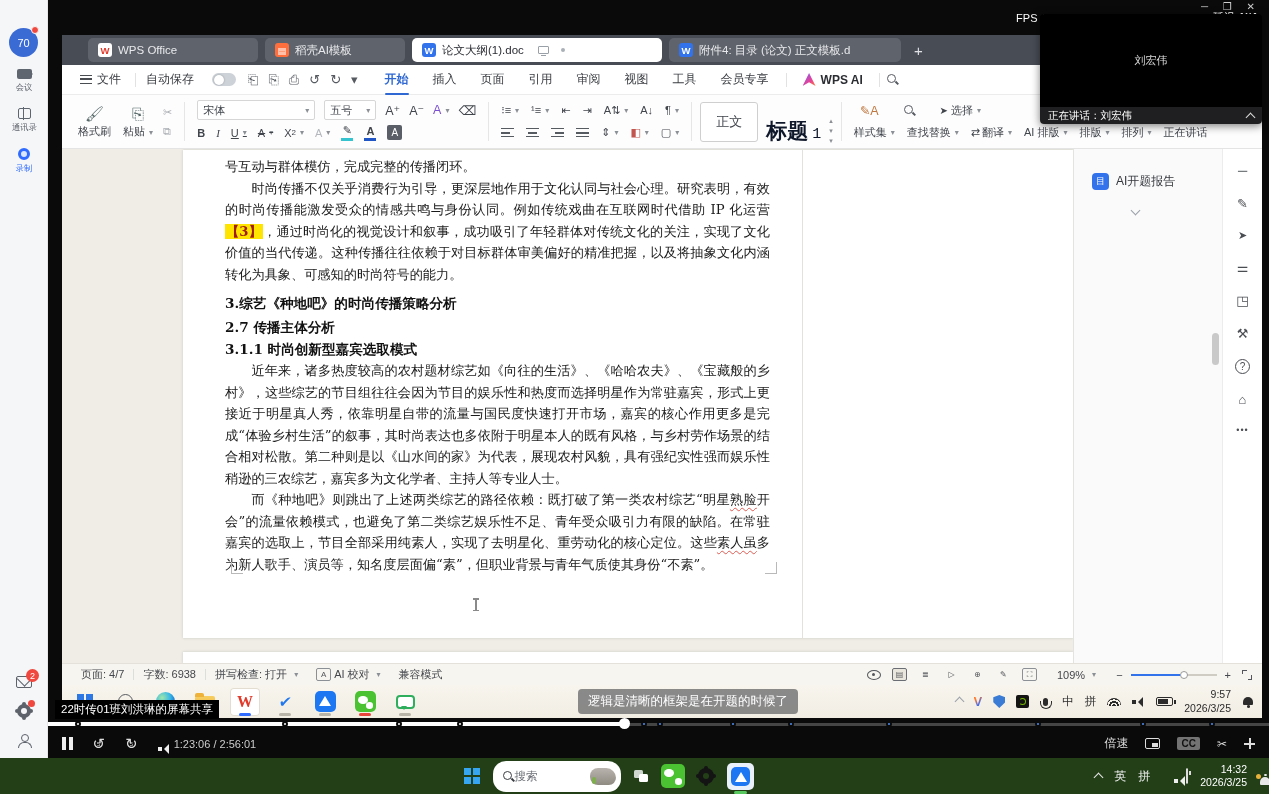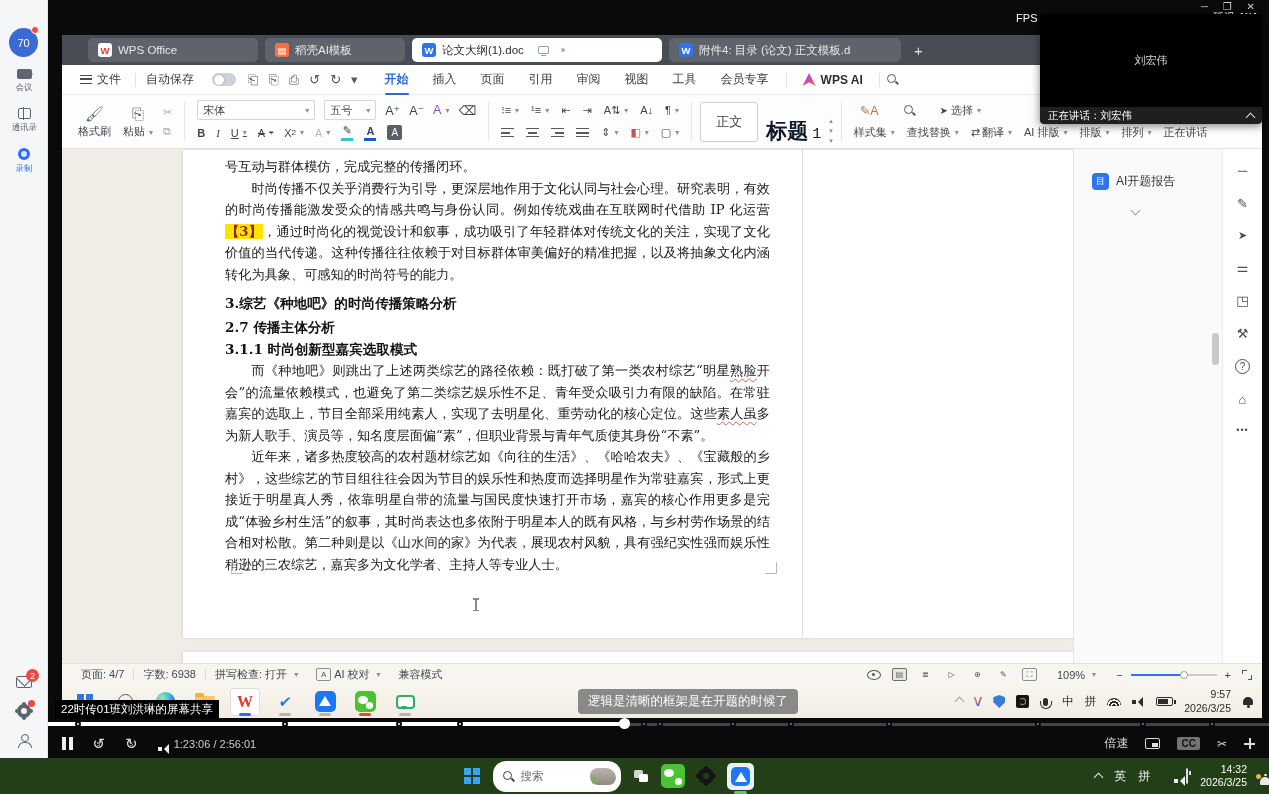--- a/index.html
+++ b/index.html
@@ -216,21 +216,21 @@
   .pip { width:15px; height:11px; border:1.4px solid #ddd; border-radius:2px; position:relative; cursor:pointer; }
   .pip::after { content:""; position:absolute; right:1px; bottom:1px; width:6px; height:4px; background:#ddd; }
   .ccbox { background:#737373; color:#111; font-weight:bold; font-size:10px; border-radius:2px; padding:1px 4px; cursor:pointer; }
   .shrink { width:11px; height:11px; position:relative; cursor:pointer; }
   .shrink::before { content:""; position:absolute; left:5px; top:0; width:1.6px; height:11px; background:#ddd; }
   .shrink::after { content:""; position:absolute; left:0; top:5px; width:11px; height:1.6px; background:#ddd; }
 
   
   .ltaskbar { position:absolute; left:0; bottom:0; width:1269px; height:36px; background:#223f17; z-index:40; display:flex; align-items:center; }
   .lcenter { position:absolute; left:464px; display:flex; align-items:center; gap:13px; }
-  .searchpill { width:128px; height:31px; border-radius:13px; background:#fff; display:flex; align-items:center; gap:6px; padding:0 5px 0 9px; color:#6b6f75; font-size:11.5px; cursor:text; }
+  .searchpill { width:128px; height:31px; border-radius:13px; background:#fff; display:flex; align-items:center; padding:0 5px 0 9px; color:#6b6f75; font-size:11.5px; cursor:text; }
   .searchpill .mag::before { border-color:#3a3d42; } .searchpill .mag::after { background:#3a3d42; }
   .manatee { margin-left:auto; width:26px; height:17px; border-radius:9px 11px 8px 9px; background:linear-gradient(#b9b4ad,#8f8a82); position:relative; }
   .manatee::after { content:""; position:absolute; left:2px; bottom:1px; width:4px; height:7px; background:#7fae4e; border-radius:2px; }
   .lgear { width:16px; height:16px; border-radius:50%; background:#141414;
     box-shadow:0 -8px 0 -6px #141414,0 8px 0 -6px #141414,-8px 0 0 -6px #141414,8px 0 0 -6px #141414; position:relative; cursor:pointer; }
   .lgear::after { content:""; position:absolute; inset:5px; border-radius:50%; background:#223f17; }
   .lchip { width:27px; height:27px; border-radius:5px; background:#e9f0fa; display:flex; align-items:center; justify-content:center; position:relative; cursor:pointer; }
   .lchip .runbar { position:absolute; bottom:-4px; left:7px; right:7px; height:2.5px; border-radius:2px; background:#58c95e; }
   .tv { width:14px; height:12px; position:relative; cursor:pointer; }
   .tv::before { content:""; position:absolute; left:0; top:0; width:9px; height:8px; background:#cfd6cf; border-radius:1.5px; }
@@ -528,22 +528,22 @@
 
       <div class="docarea">
         <div class="page">
           <div class="hairline"></div>
           <div class="ptext">
             <div>号互动与群体模仿，完成完整的传播闭环。</div>
             <p><span>时尚传播不仅关乎消费行为引导，更深层地作用于文化认同与社会心理。研究表明，有效的时尚传播能激发受众的情感共鸣与身份认同。例如传统戏曲在互联网时代借助 IP 化运营</span><span class="cite">【3】</span><span>，通过时尚化的视觉设计和叙事，成功吸引了年轻群体对传统文化的关注，实现了文化价值的当代传递。这种传播往往依赖于对目标群体审美偏好的精准把握，以及将抽象文化内涵转化为具象、可感知的时尚符号的能力。</span></p>
             <h3>3.综艺《种地吧》的时尚传播策略分析</h3>
             <h4>2.7 传播主体分析</h4>
             <h4>3.1.1 时尚创新型嘉宾选取模式</h4>
+            <p>近年来，诸多热度较高的农村题材综艺如《向往的生活》、《哈哈农夫》、《宝藏般的乡村》，这些综艺的节目组往往会因为节目的娱乐性和热度而选择明星作为常驻嘉宾，形式上更接近于明星真人秀，依靠明星自带的流量与国民度快速打开市场，嘉宾的核心作用更多是完成“体验乡村生活”的叙事，其时尚表达也多依附于明星本人的既有风格，与乡村劳作场景的结合相对松散。第二种则是以《山水间的家》为代表，展现农村风貌，具有强纪实性强而娱乐性稍逊的三农综艺，嘉宾多为文化学者、主持人等专业人士。</p>
             <p><span>而《种地吧》则跳出了上述两类综艺的路径依赖：既打破了第一类农村综艺“明星</span><span class="sp">熟脸</span><span>开会”的流量依赖模式，也避免了第二类综艺娱乐性不足、青年受众吸引力有限的缺陷。在常驻嘉宾的选取上，节目全部采用纯素人，实现了去明星化、重劳动化的核心定位。这些</span><span class="sp">素人虽</span><span>多为新人歌手、演员等，知名度层面偏“素”，但职业背景与青年气质使其身份“不素”。</span></p>
-            <p>近年来，诸多热度较高的农村题材综艺如《向往的生活》、《哈哈农夫》、《宝藏般的乡村》，这些综艺的节目组往往会因为节目的娱乐性和热度而选择明星作为常驻嘉宾，形式上更接近于明星真人秀，依靠明星自带的流量与国民度快速打开市场，嘉宾的核心作用更多是完成“体验乡村生活”的叙事，其时尚表达也多依附于明星本人的既有风格，与乡村劳作场景的结合相对松散。第二种则是以《山水间的家》为代表，展现农村风貌，具有强纪实性强而娱乐性稍逊的三农综艺，嘉宾多为文化学者、主持人等专业人士。</p>
           </div>
           <div class="cmark lb"></div>
           <div class="cmark rb"></div>
           <div class="ibeam"></div>
         </div>
         <div class="page5"></div>
 
         <div class="aipanel">
           <div class="aihead">
             <span class="aiico">目</span>

